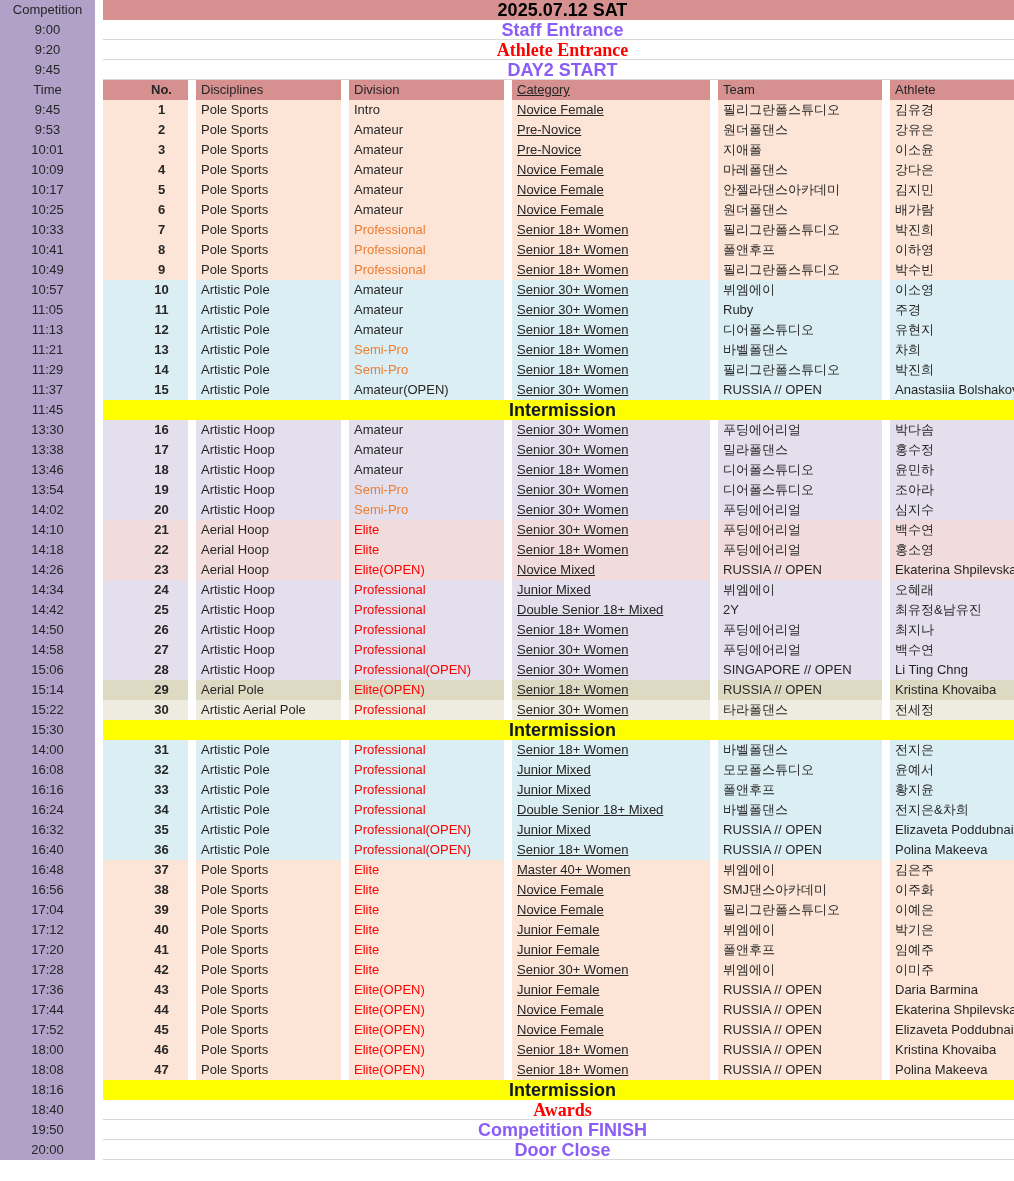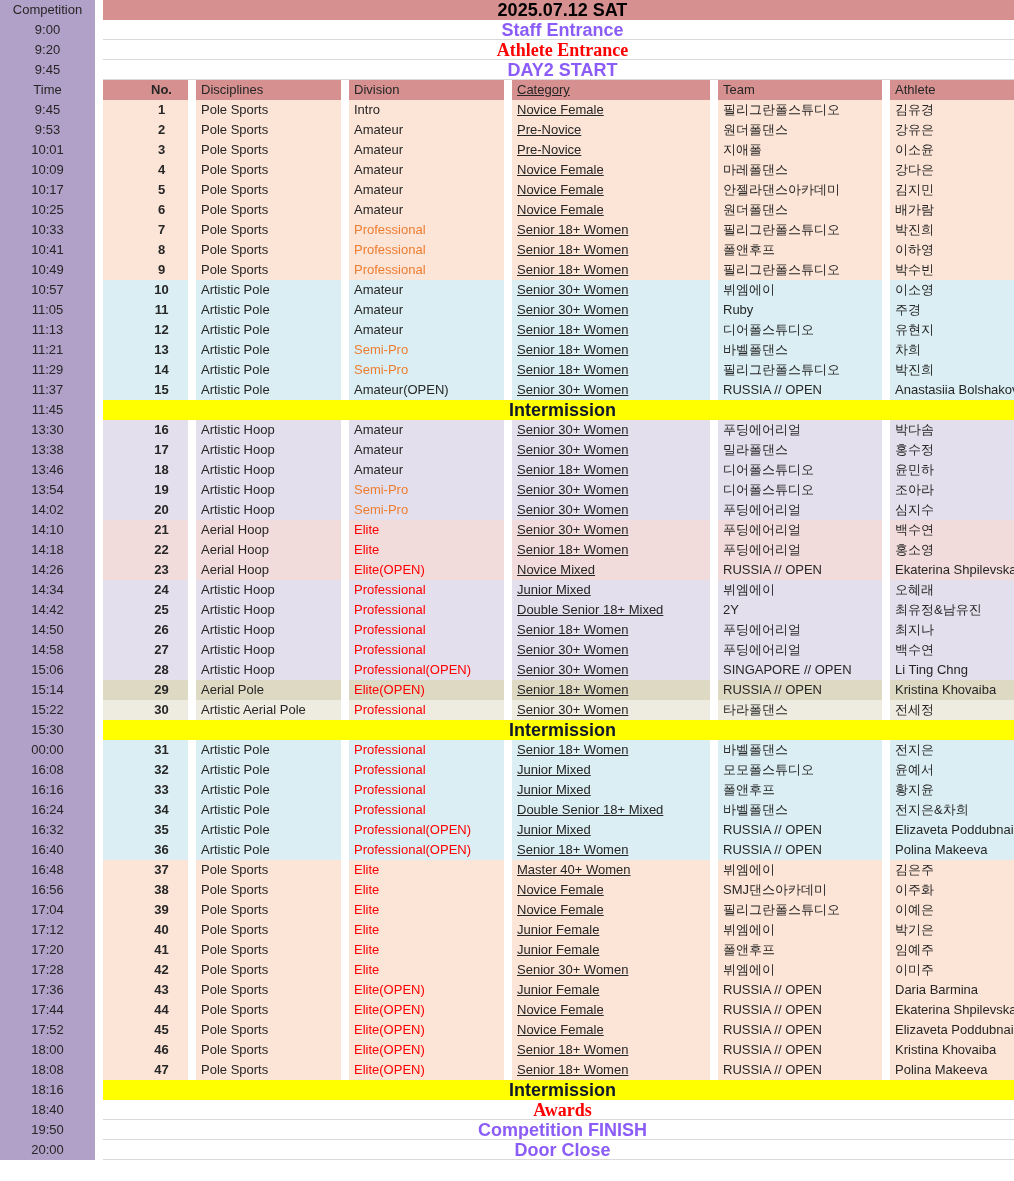--- a/index.html
+++ b/index.html
@@ -381,21 +381,21 @@
     <div class="cell c-team">타라폴댄스</div>
     <div class="cell c-ath">전세정</div>
   </div>
 
   <div class="row">
     <div class="cell c-time">15:30</div>
     <div class="cell c-event ev-intermission">Intermission</div>
   </div>
 
   <div class="row band-blue">
-    <div class="cell c-time">00:00</div>
+    <div class="cell c-time">14:00</div>
     <div class="cell c-no">31</div>
     <div class="cell c-disc">Artistic Pole</div>
     <div class="cell c-div div-red">Professional</div>
     <div class="cell c-cat">Senior 18+ Women</div>
     <div class="cell c-team">바벨폴댄스</div>
     <div class="cell c-ath">전지은</div>
   </div>
 
   <div class="row band-blue">
     <div class="cell c-time">16:08</div>

